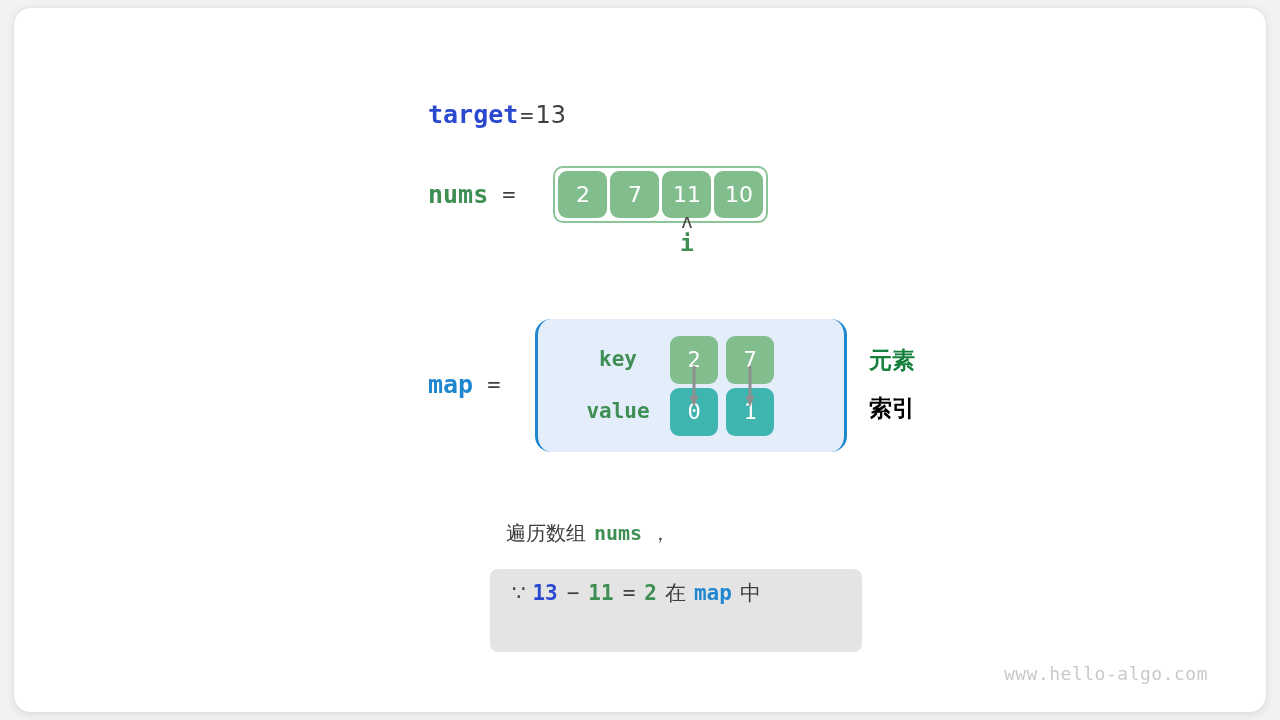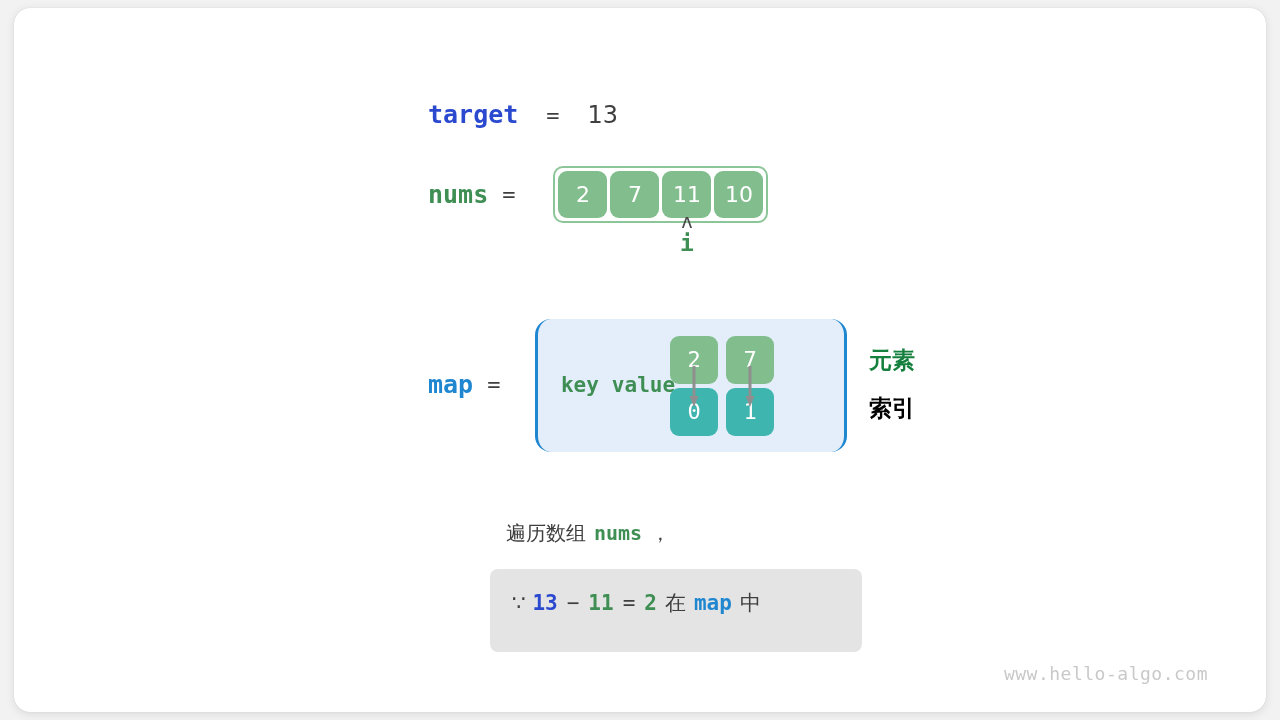--- a/index.html
+++ b/index.html
@@ -33,21 +33,21 @@
     box-shadow: 0 2px 10px rgba(0,0,0,0.10), 0 0 1px rgba(0,0,0,0.18);
   }
 
   
   #target-row {
     position: absolute;
     left: 414px;
     top: 92px;
     display: flex;
     align-items: baseline;
-    gap: 28px;
+    gap: 2px;
     white-space: nowrap;
   }
   .var-name {
     font-family: "DejaVu Sans Mono", monospace;
     font-weight: bold;
     font-size: 25px;
   }
   .name-blue-dark { color: #2b49cf; }
   .name-green     { color: #3f8f55; }
   .name-blue      { color: #1f86d0; }
@@ -147,21 +147,21 @@
     top: 0;
     width: 100%;
     height: 100%;
     display: flex;
     align-items: center;
     padding-left: 30px;
     box-sizing: border-box;
   }
   #kv-labels {
     display: flex;
-    flex-direction: row;
+    flex-direction: column;
     justify-content: center;
     gap: 13px;
     width: 100px;
   }
   .kv-label {
     font-family: "DejaVu Sans Mono", monospace;
     font-weight: bold;
     font-size: 21px;
     color: #3f8f55;
     text-align: center;
@@ -238,21 +238,21 @@
 
   #conclusion {
     position: absolute;
     left: 476px;
     top: 561px;
     width: 372px;
     height: 83px;
     background: #e4e4e4;
     border-radius: 8px;
     box-sizing: border-box;
-    padding: 18px 22px;
+    padding: 8px 22px;
   }
   .concl-line {
     font-family: "DejaVu Sans", sans-serif;
     font-size: 21px;
     color: #3f3f3f;
     line-height: 32px;
     white-space: nowrap;
   }
   .concl-line .sym {
     font-family: "DejaVu Sans", sans-serif;

